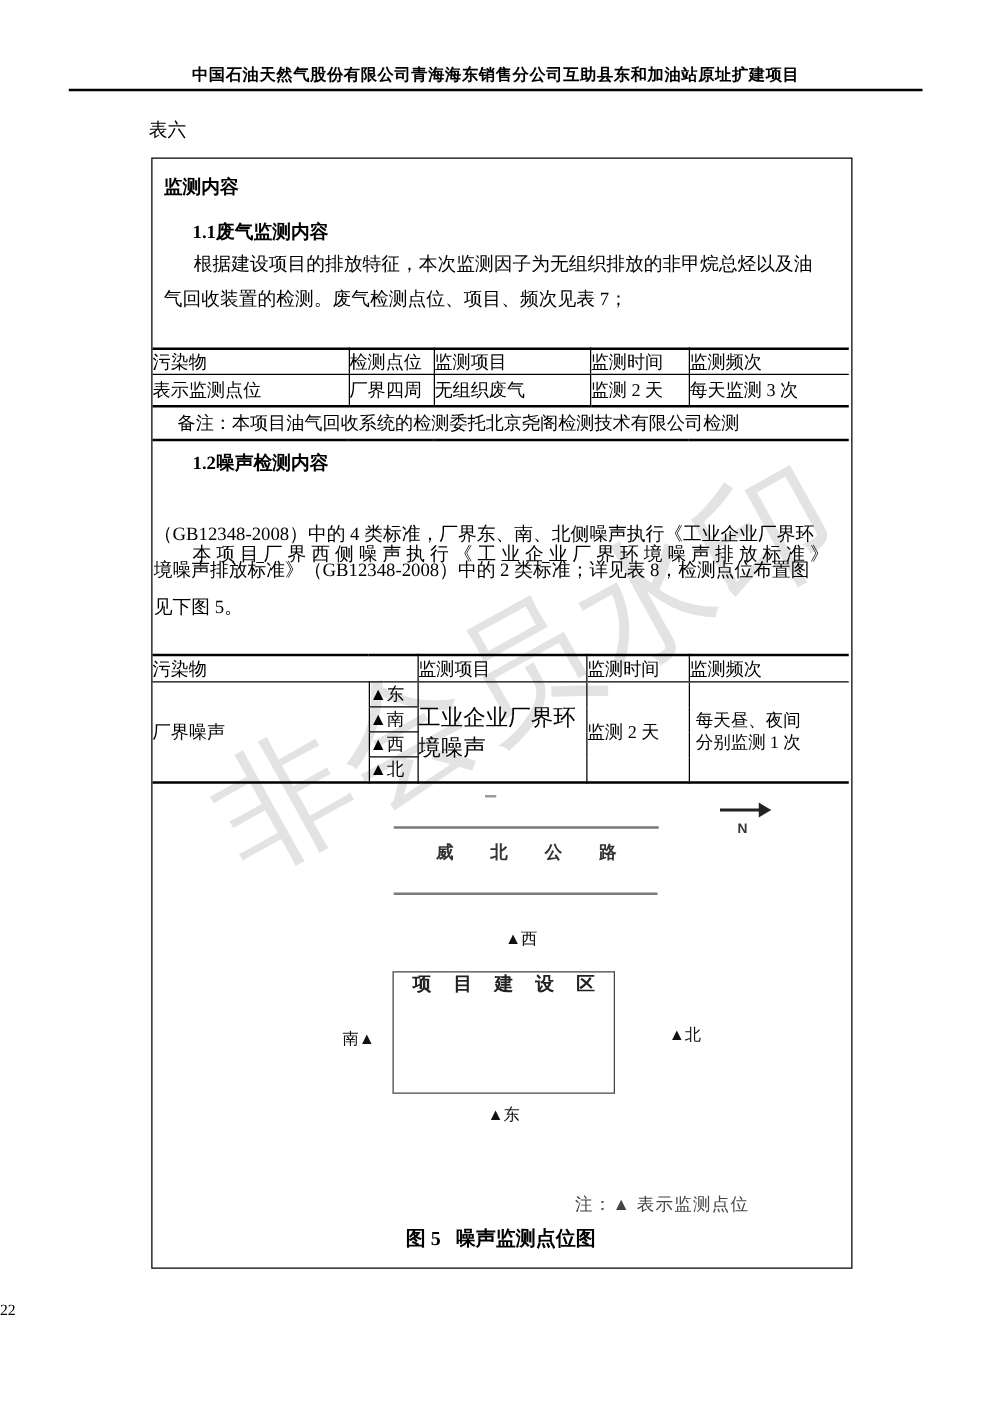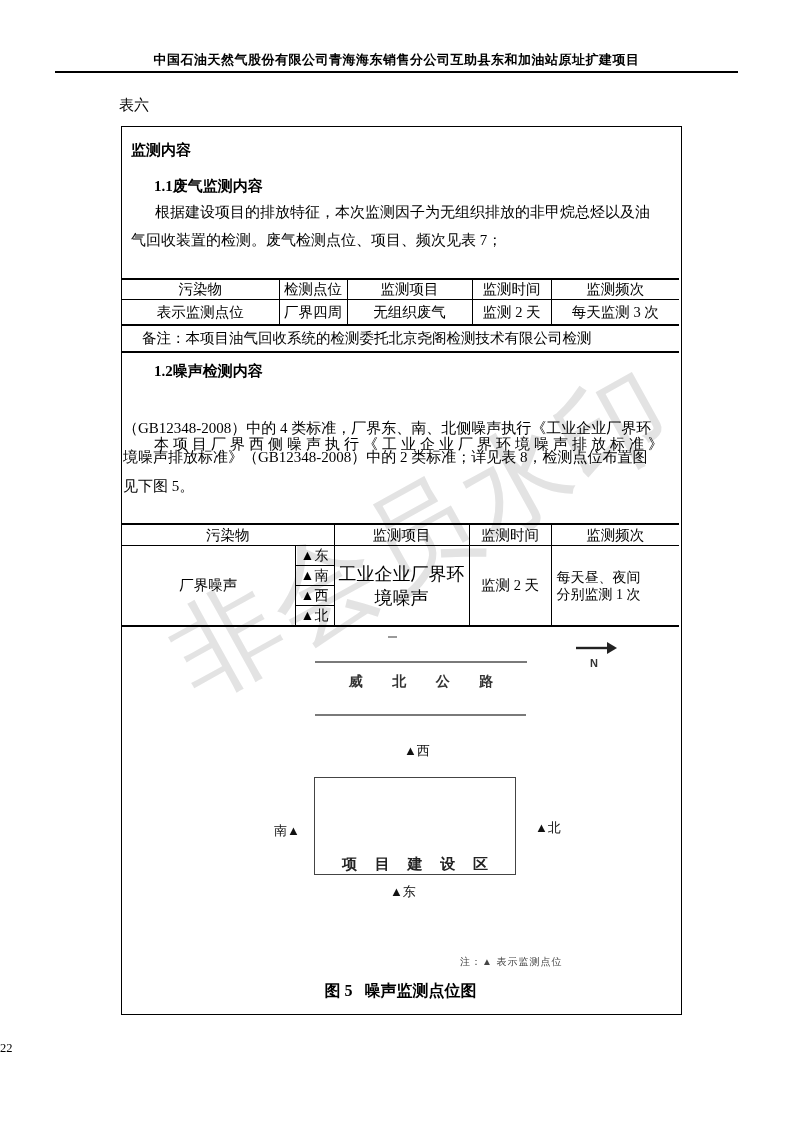--- a/index.html
+++ b/index.html
@@ -15,21 +15,21 @@
   .table-label{position:absolute;left:119px;top:94px;font-size:15px;line-height:22px;}
   .main-box{position:absolute;left:121px;top:126px;width:561px;height:889px;
         border:1.8px solid #000;box-sizing:border-box;}
   .blk{position:absolute;line-height:30px;font-size:15px;white-space:nowrap;}
   .bold{font-weight:bold;}
   .tbl-title{position:absolute;width:100%;text-align:center;font-size:14px;font-weight:bold;
         line-height:22px;white-space:pre;}
   table{border-collapse:collapse;table-layout:fixed;position:absolute;left:0;
         font-size:14.5px;}
   th{font-weight:normal;}
-  th,td{text-align:center;padding:0;overflow:hidden;}
+  th,td{text-align:left;padding:0;overflow:hidden;}
   .t7{width:557px;border-top:2.5px solid #000;border-bottom:2.5px solid #000;top:151px;}
   .t7 thead th{border-bottom:1.2px solid #000;height:19px;}
   .t7 th+th,.t7 .t7-data td+td{border-left:1.2px solid #000;}
   .t7 .t7-data td{height:24px;border-bottom:2.2px solid #000;}
   .t7 .t7-note td{height:25px;text-align:left;padding-left:20px;}
   .t8{width:557px;border-top:2.5px solid #000;border-bottom:2.5px solid #000;top:396px;}
   .t8 thead th{border-bottom:1.2px solid #000;height:20px;}
   .t8 th+th,.t8 td+td{border-left:1.2px solid #000;}
   .t8 td{height:19px;}
   .t8 .dir{border-left:1.2px solid #000;border-right:1.2px solid #000;font-size:14px;}
@@ -45,24 +45,24 @@
   .road-line{height:2px;background:#7a7a7a;}
   .road-top{left:193px;top:36px;width:212px;}
   .road-name{left:193px;top:48px;width:212px;text-align:center;font-size:14px;
         letter-spacing:13px;text-indent:13px;color:#333;font-weight:bold;}
   .road-bot{left:193px;top:89px;width:211px;}
   .pt{font-size:13px;color:#111;}
   .w-label{left:282px;top:117px;}
   .s-label{left:152px;top:197px;}
   .np-label{left:413px;top:194px;}
   .e-label{left:268px;top:258px;}
-  .area-rect{left:192px;top:152px;width:202px;height:98px;border:1.5px solid #444;
-        box-sizing:border-box;display:flex;align-items:flex-end;justify-content:center;}
+  .area-rect{left:192px;top:152px;width:178px;height:98px;border:1.5px solid #444;
+        box-sizing:border-box;display:flex;align-items:flex-start;justify-content:center;}
   .area-label{font-size:15px;font-weight:bold;letter-spacing:7px;text-indent:7px;color:#222;}
-  .fig-note{left:338px;top:330px;font-size:10px;color:#444;letter-spacing:1px;}
+  .fig-note{left:338px;top:330px;font-size:14px;color:#444;letter-spacing:1px;}
   .fig-caption{left:0;top:356px;width:100%;text-align:center;font-size:16px;
         font-weight:bold;white-space:pre;}
   .page-number{position:absolute;top:1038px;left:0;width:100%;
         font-size:12.5px;line-height:20px;}
 </style>
 </head>
 <body>
 
 <div class="page">
   <div class="watermark">非会员水印</div>

